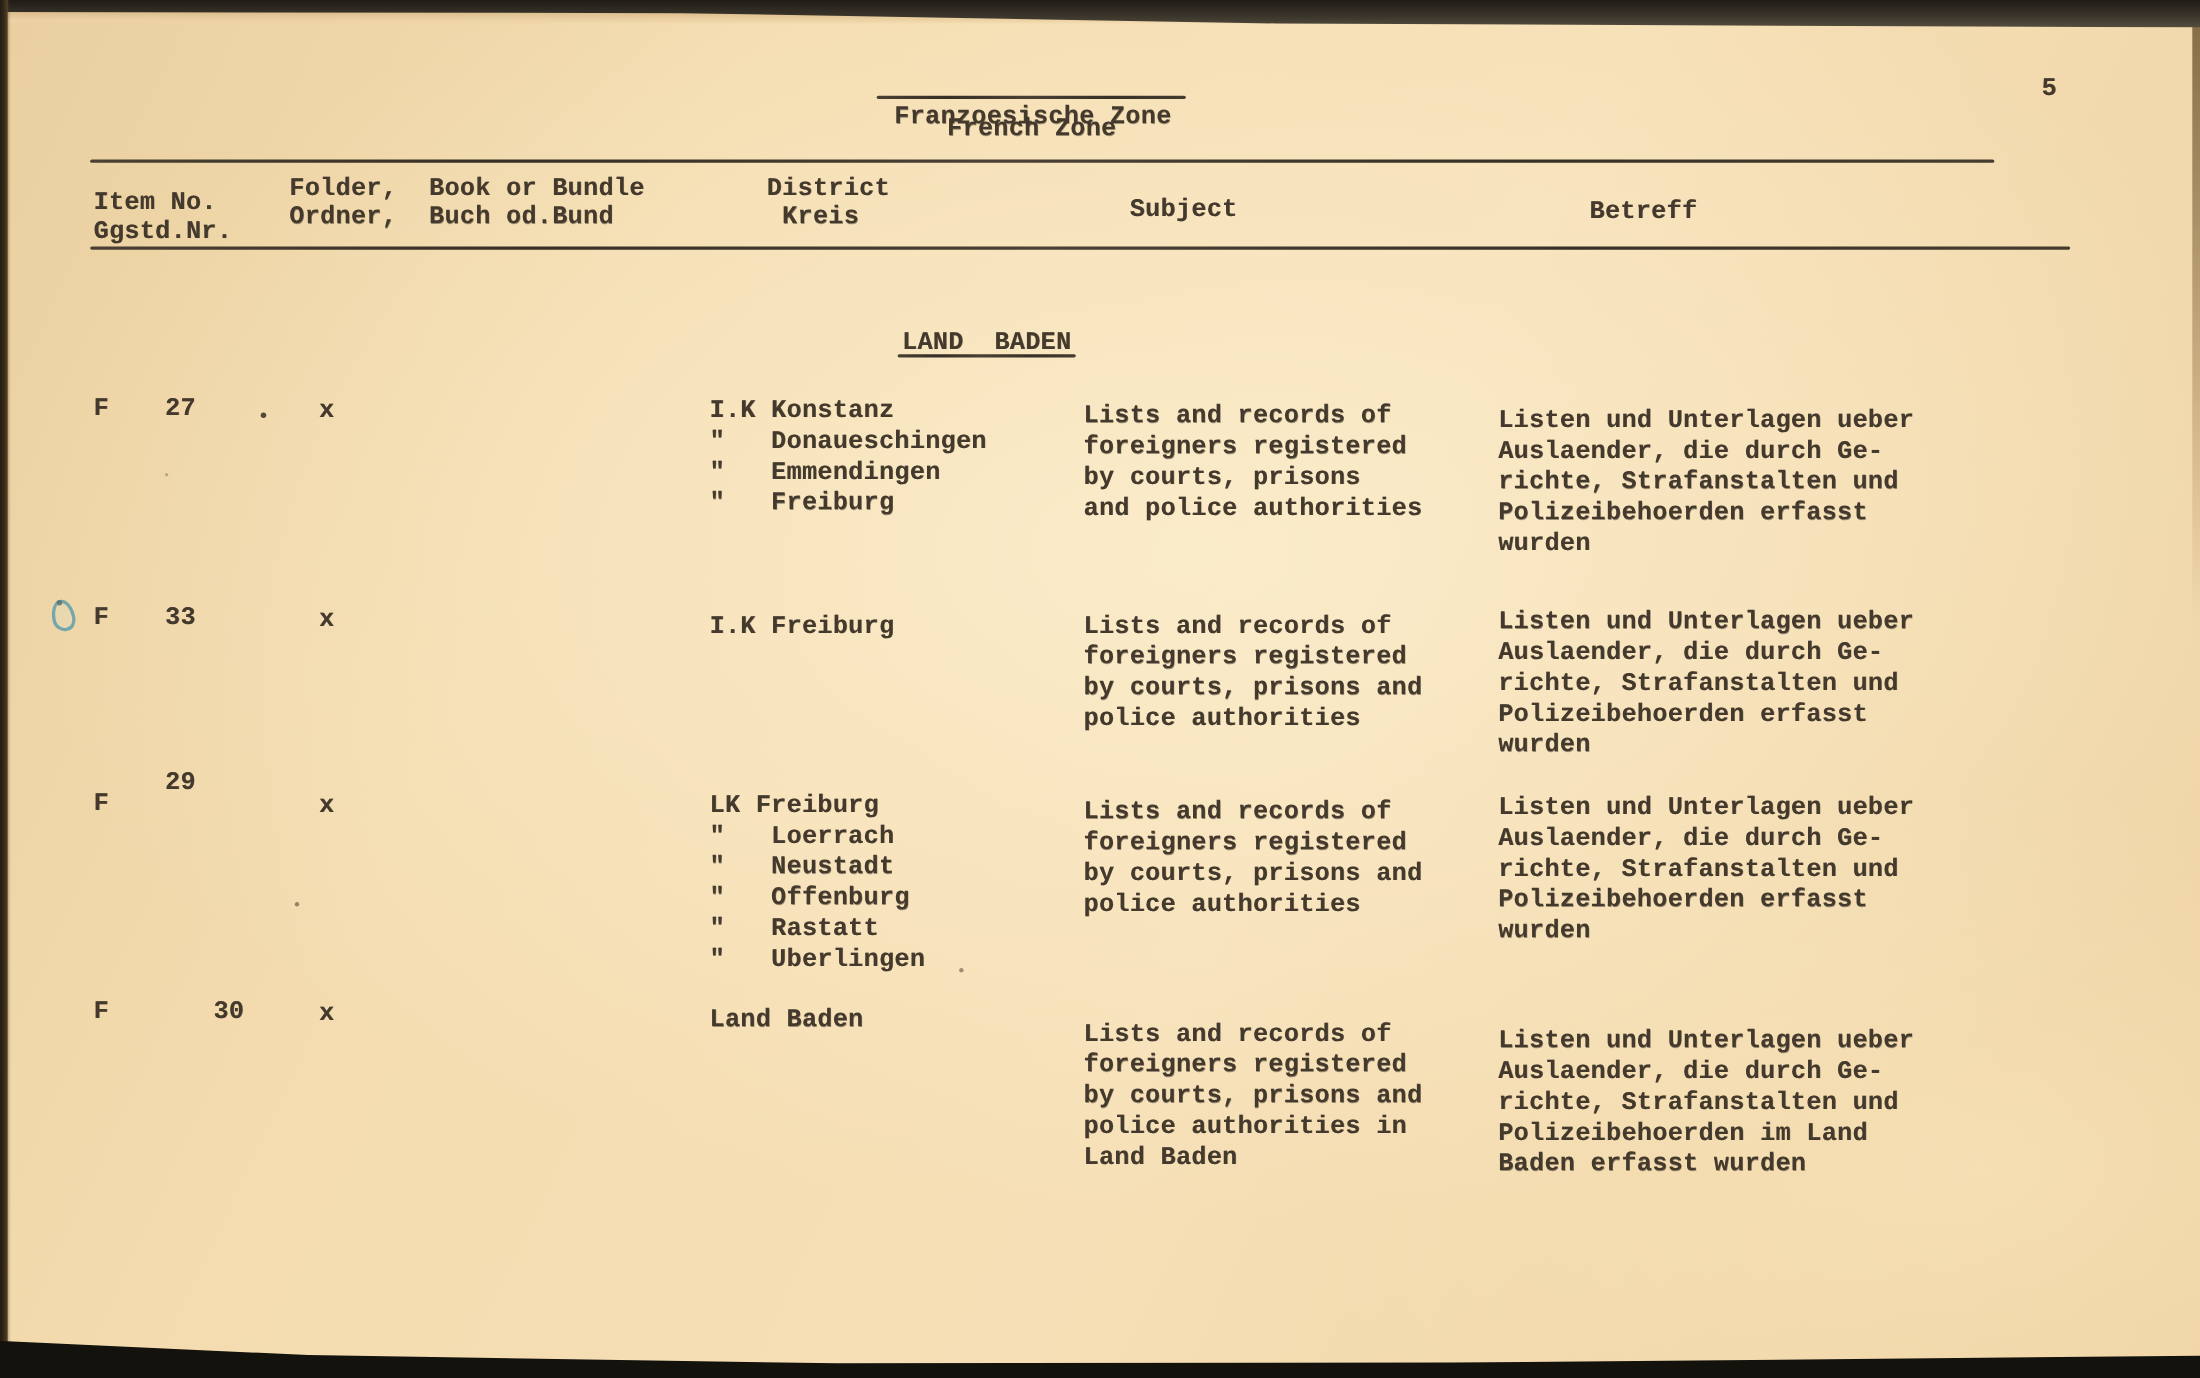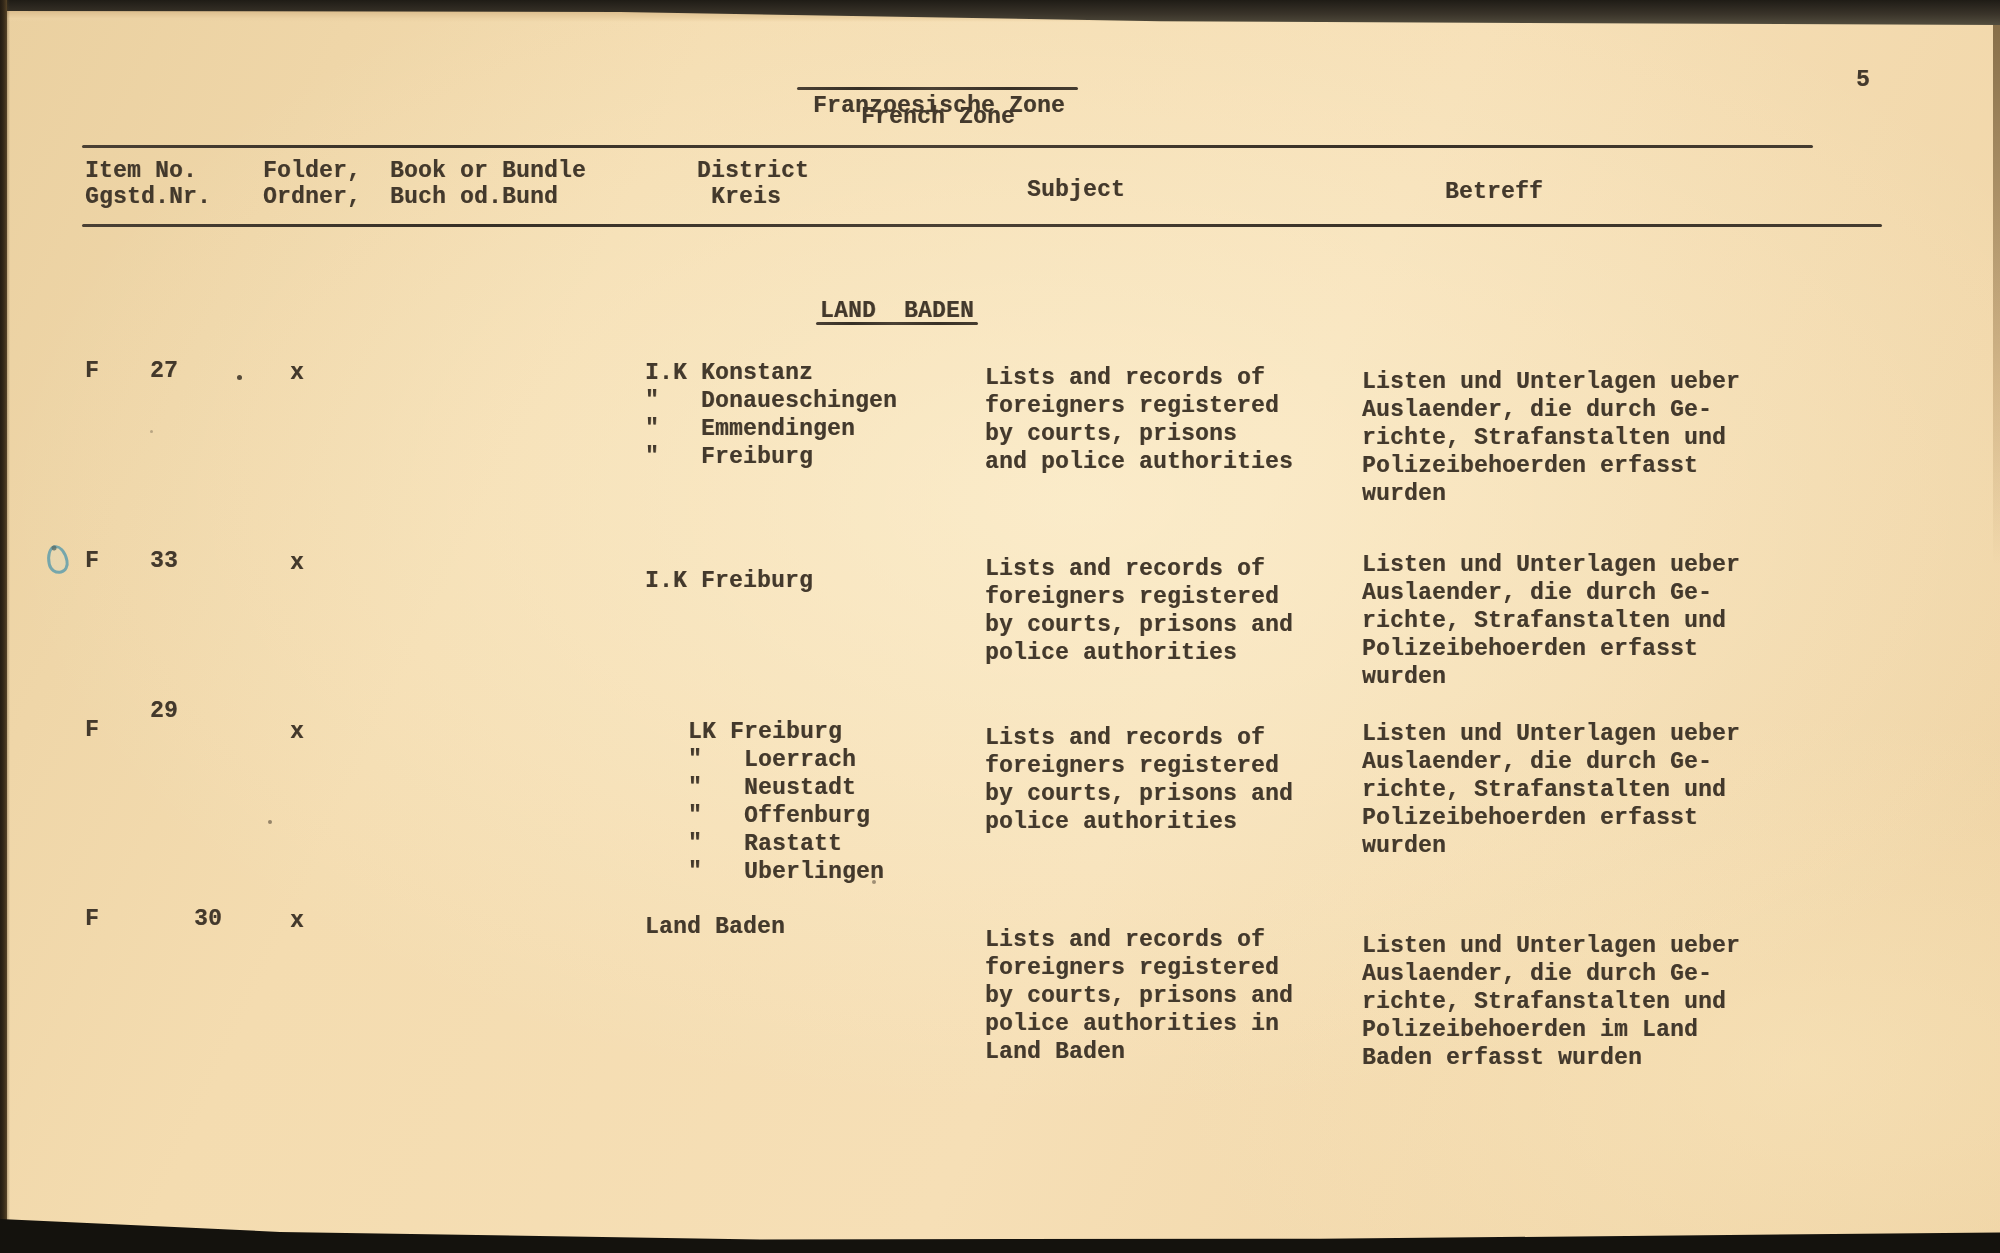--- a/index.html
+++ b/index.html
@@ -57,21 +57,21 @@
 <div class="speck" style="left:268px;top:820px;width:4px;height:4px;opacity:.6;"></div>
 <div class="speck" style="left:872px;top:880px;width:4px;height:4px;opacity:.55;"></div>
 <div class="speck" style="left:150px;top:430px;width:3px;height:3px;opacity:.35;"></div>
 
 <div class="txt" style="left:861px;top:56px;margin-top:47px;">French Zone</div>
 <div class="rule" style="left:797px;top:87px;width:281px;"></div>
 <div class="txt" style="left:813px;top:92px;">Franzoesische Zone</div>
 <div class="txt" style="left:1856px;top:66px;">5</div>
 
 <div class="rule" style="left:82px;top:145px;width:1731px;"></div>
-<div class="txt hdr" style="left:85px;top:158px;">Item No.
+<div class="txt hdr" style="left:85px;top:171px;">Item No.
 Ggstd.Nr.</div>
 <div class="txt hdr" style="left:245px;top:158px;margin-left:18px;">Folder,
 Ordner,</div>
 <div class="txt hdr" style="left:390px;top:158px;">Book or Bundle
 Buch od.Bund</div>
 <div class="txt hdr" style="left:697px;top:158px;">District
  Kreis</div>
 <div class="txt" style="left:1027px;top:176px;">Subject</div>
 <div class="txt" style="left:1445px;top:178px;">Betreff</div>
 <div class="rule" style="left:82px;top:224px;width:1800px;"></div>
@@ -95,37 +95,37 @@
 Auslaender, die durch Ge-
 richte, Strafanstalten und
 Polizeibehoerden erfasst
 wurden</div>
 </div>
 
 <div>
   <div class="txt" style="left:85px;top:547px;">F</div>
   <div class="txt" style="left:150px;top:547px;">33</div>
   <div class="txt" style="left:290px;top:549px;">x</div>
-  <div class="txt" style="left:645px;top:567px;">I.K Freiburg</div>
+  <div class="txt" style="left:645px;top:555px;">I.K Freiburg</div>
   <div class="txt" style="left:985px;top:555px;">Lists and records of
 foreigners registered
 by courts, prisons and
 police authorities</div>
   <div class="txt" style="left:1362px;top:551px;">Listen und Unterlagen ueber
 Auslaender, die durch Ge-
 richte, Strafanstalten und
 Polizeibehoerden erfasst
 wurden</div>
 </div>
 
 <div>
   <div class="txt" style="left:85px;top:716px;">F</div>
   <div class="txt" style="left:150px;top:697px;font-family:Liberation Mono, monospace;">29</div>
   <div class="txt" style="left:290px;top:718px;">x</div>
-  <div class="txt" style="left:645px;top:718px;margin-left:43px;">LK Freiburg
+  <div class="txt" style="left:645px;top:718px;">LK Freiburg
 "   Loerrach
 "   Neustadt
 "   Offenburg
 "   Rastatt
 "   Uberlingen</div>
   <div class="txt" style="left:985px;top:724px;">Lists and records of
 foreigners registered
 by courts, prisons and
 police authorities</div>
   <div class="txt" style="left:1362px;top:720px;">Listen und Unterlagen ueber

